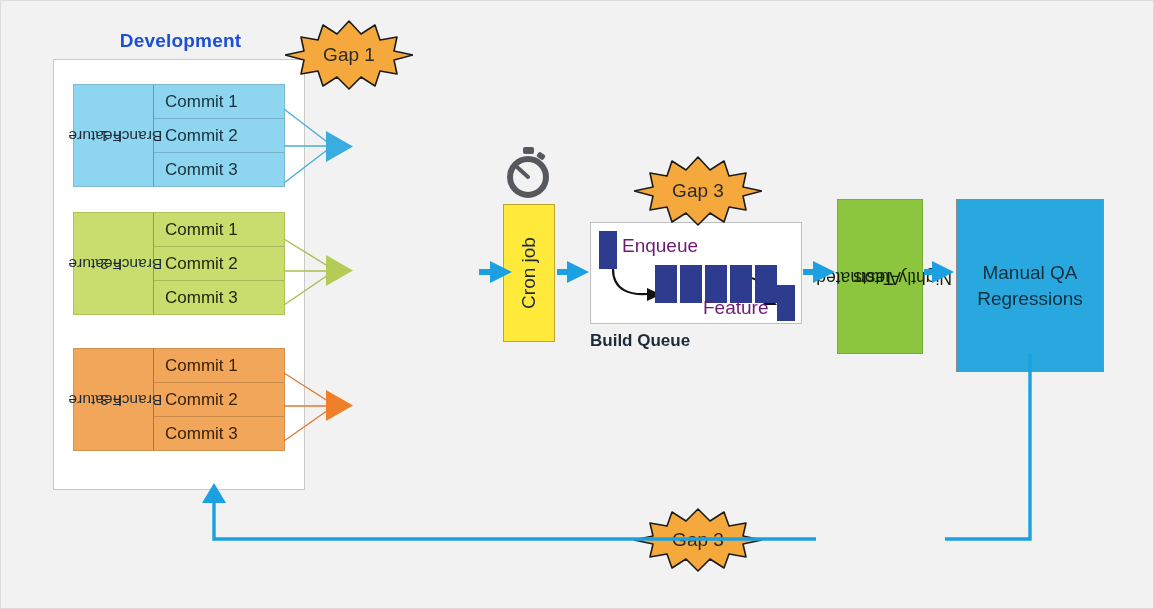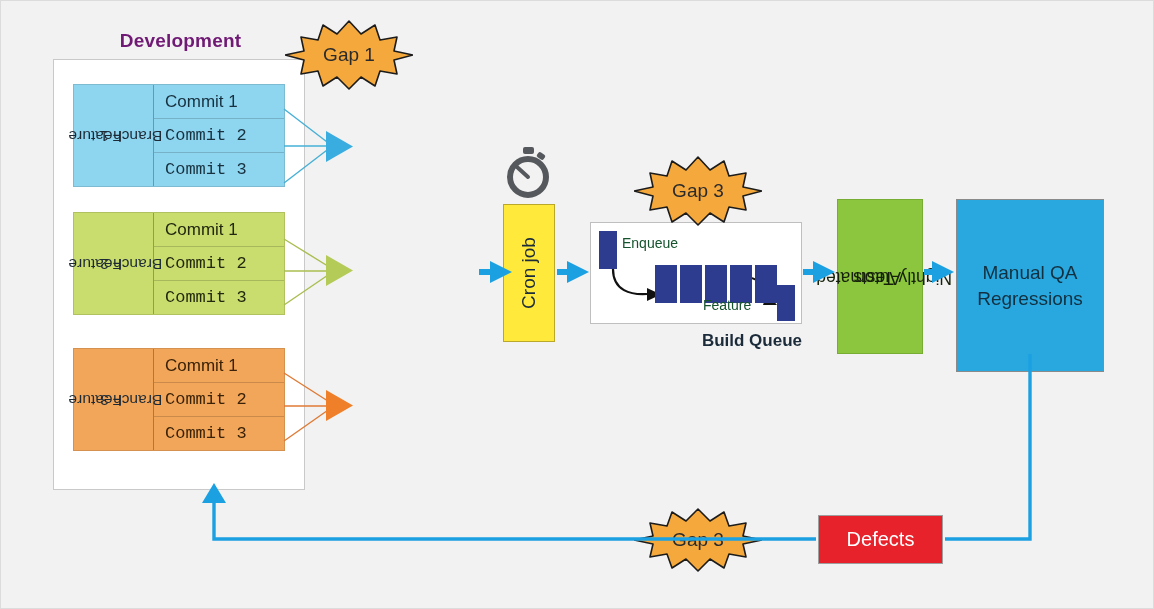--- a/index.html
+++ b/index.html
@@ -16,21 +16,21 @@
     background:#f2f2f2;
     box-sizing:border-box;
     border:1px solid #dcdcdc;
   }
   .abs{position:absolute;}
 
   
   #dev-title{
     left:52px;top:29px;width:255px;
     text-align:center;
-    font-size:19px;font-weight:bold;color:#701a75;
+    font-size:19px;font-weight:bold;color:#1d4ed8;
     letter-spacing:.2px;
   }
   #dev-box{
     left:52px;top:58px;width:250px;height:429px;
     background:#ffffff;
     border:1px solid #c9c9c9;
     box-shadow:0 0 0 0 rgba(0,0,0,0);
   }
 
   
@@ -59,21 +59,21 @@
   }
   .commits{flex:1;display:flex;flex-direction:column;}
   .commit{
     flex:1;
     display:flex;align-items:center;
     padding-left:11px;
     font-size:17px;
     color:#1b2b3a;
     box-sizing:border-box;
   }
-  .commit + .commit{border-top:1px solid rgba(0,0,0,.17);font-family:Liberation Mono, monospace;}
+  .commit + .commit{border-top:1px solid rgba(0,0,0,.17);}
 
   #branch1{top:24px;background:#8ed5f0;}
   #branch2{top:152px;background:#c9dc6e;}
   #branch3{top:288px;background:#f2a65a;}
   #branch1 .commit{color:#17313f;}
   #branch2 .commit{color:#22280f;}
   #branch3 .commit{color:#3a2208;}
 
   
   #git-server{left:345px;top:122px;width:130px;height:292px;}
@@ -96,25 +96,25 @@
   }
 
   
   #queue-box{
     left:589px;top:221px;width:212px;height:102px;
     background:#ffffff;border:1px solid #bfbfbf;
     box-sizing:border-box;
   }
   #queue-caption{
     left:589px;top:330px;width:212px;
-    text-align:right;
+    text-align:left;
     font-size:17px;font-weight:bold;color:#1b2b3a;
   }
   .qblk{position:absolute;background:#2e3c8f;}
-  .qlabel{position:absolute;font-size:14px;color:#14532d;white-space:nowrap;}
+  .qlabel{position:absolute;font-size:19px;color:#701a75;white-space:nowrap;}
 
   
   #auto-tests{
     left:836px;top:198px;width:86px;height:155px;
     background:#8cc63e;
     border:1px solid #78ad33;
     box-sizing:border-box;
     display:flex;align-items:center;justify-content:center;
   }
   #auto-tests span{
@@ -254,23 +254,20 @@
     </span>
   </div>
 
   <div class="abs" id="manual-qa">
     <div>
       <span>Manual QA</span><br>
       <span>Regressions</span>
     </div>
   </div>
 
-  <div class="abs" id="defects">
-    <span>Defects</span>
-  </div>
 
   <div class="gap" id="gap1">
     <svg width="128" height="74" viewBox="0 0 128 74">
       <polygon points="64,3 76,16 90,7 95,22 112,19 109,33 128,37 109,42 112,56 95,53 90,68 76,59 64,71 52,59 38,68 33,53 16,56 19,42 0,37 19,33 16,19 33,22 38,7 52,16" fill="#f5a93c" stroke="#1c1c1c" stroke-width="1.6" stroke-linejoin="round"></polygon>
     </svg>
     <div class="gap-text">Gap 1</div>
   </div>
 
   <div class="gap" id="gap2">
     <svg width="128" height="74" viewBox="0 0 128 74">

